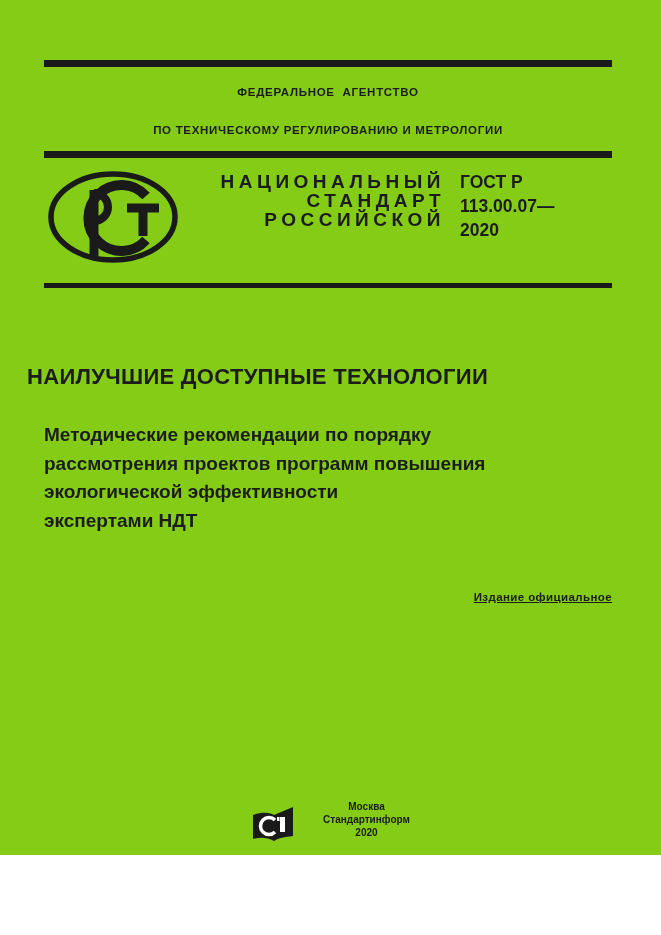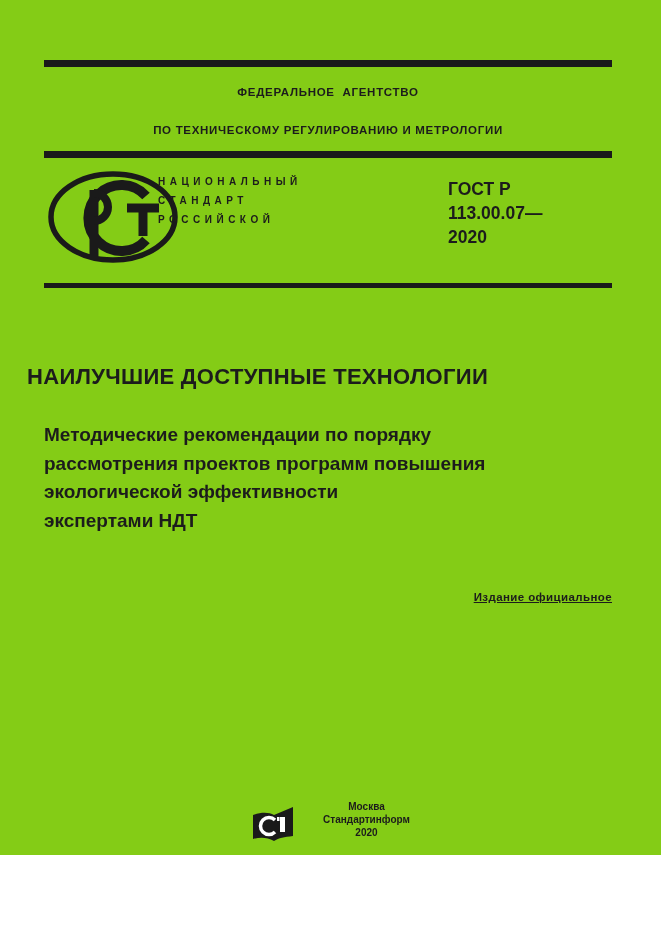--- a/index.html
+++ b/index.html
@@ -12,26 +12,26 @@
   .rule-2 { top:151px; height:7px; }
   .rule-3 { top:283px; height:5px; }
 
   .agency { position:absolute; left:44px; width:568px; top:86px; text-align:center; }
   .agency-line1 { font-size:11.5px; font-weight:bold; letter-spacing:0.7px; white-space:pre; }
   .agency-line2 { font-size:11.5px; font-weight:bold; letter-spacing:0.7px; margin-top:26px; }
 
   .mark-rst { position:absolute; left:47px; top:170px; }
 
   .std-kind {
-    position:absolute; left:158px; width:270px; top:172px; text-align:left;
-    font-size:10px; font-weight:bold; letter-spacing:4.5px; line-height:19px; white-space:nowrap;
+    position:absolute; left:175px; width:270px; top:172px; text-align:right;
+    font-size:19px; font-weight:bold; letter-spacing:4.5px; line-height:19px; white-space:nowrap;
   }
   .designation {
-    position:absolute; left:448px; top:170px; text-align:left;
-    font-size:17.5px; font-weight:bold; line-height:24px;margin-top:7px;
+    position:absolute; left:460px; top:170px; text-align:left;
+    font-size:17.5px; font-weight:bold; line-height:24px;
   }
 
   .main-title {
     position:absolute; left:27px; width:568px; top:364px; text-align:left;
     font-size:22px; font-weight:bold; letter-spacing:0.3px;
   }
   .subtitle {
     position:absolute; left:44px; width:568px; top:421px; text-align:left;
     font-size:19px; font-weight:bold; line-height:28.5px;
   }

